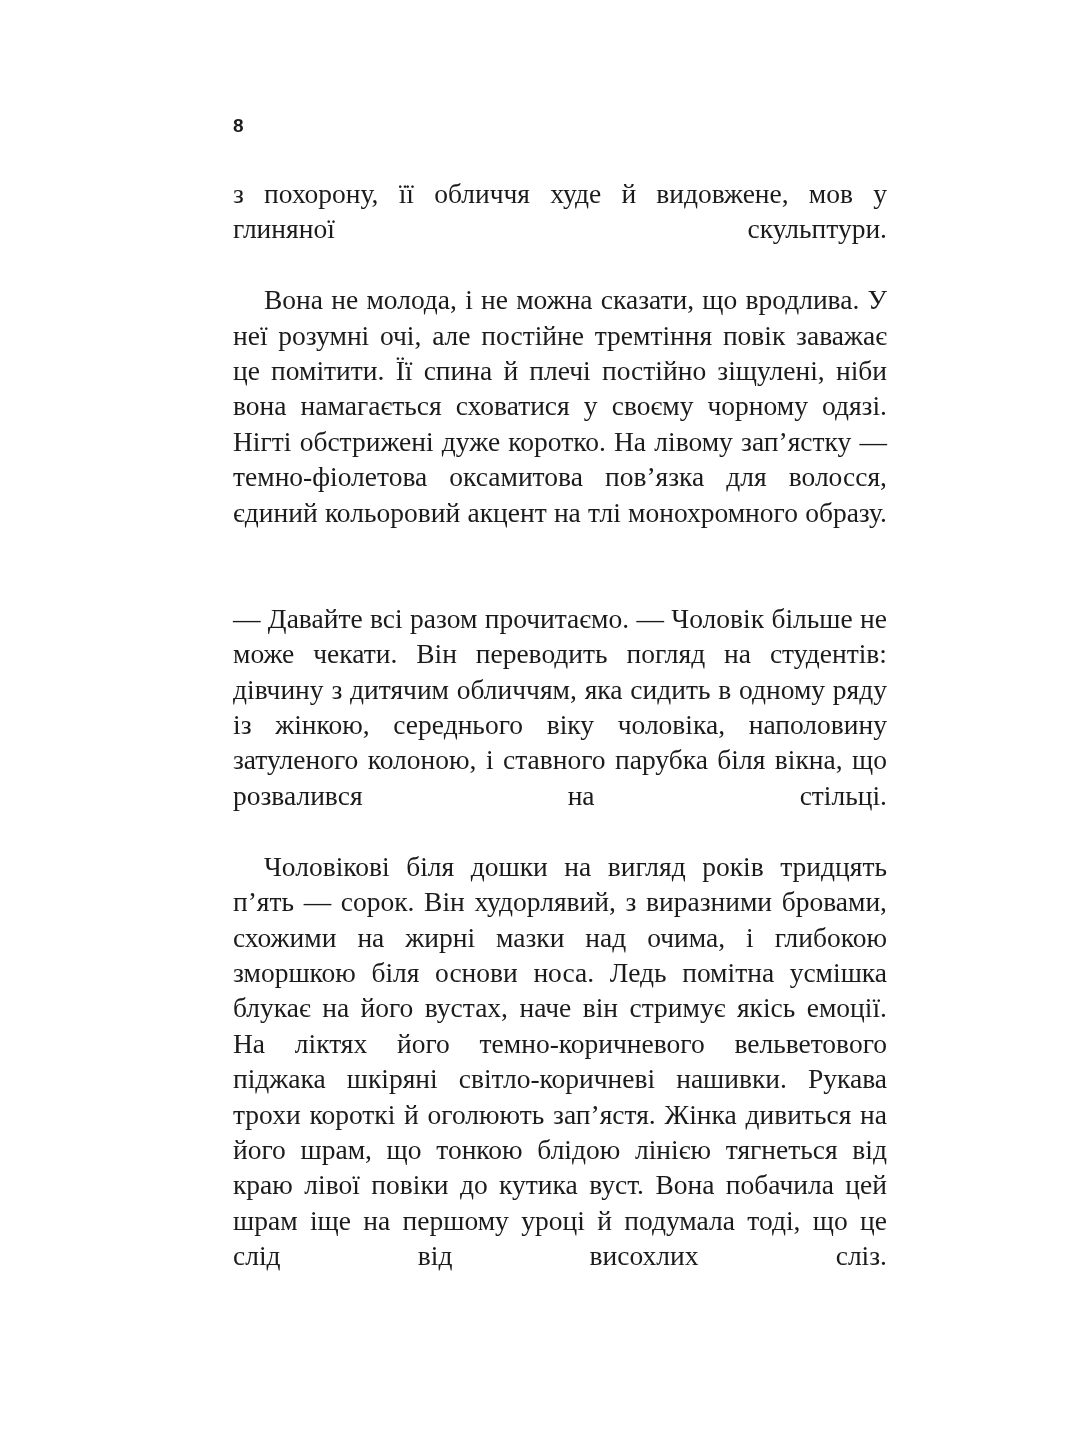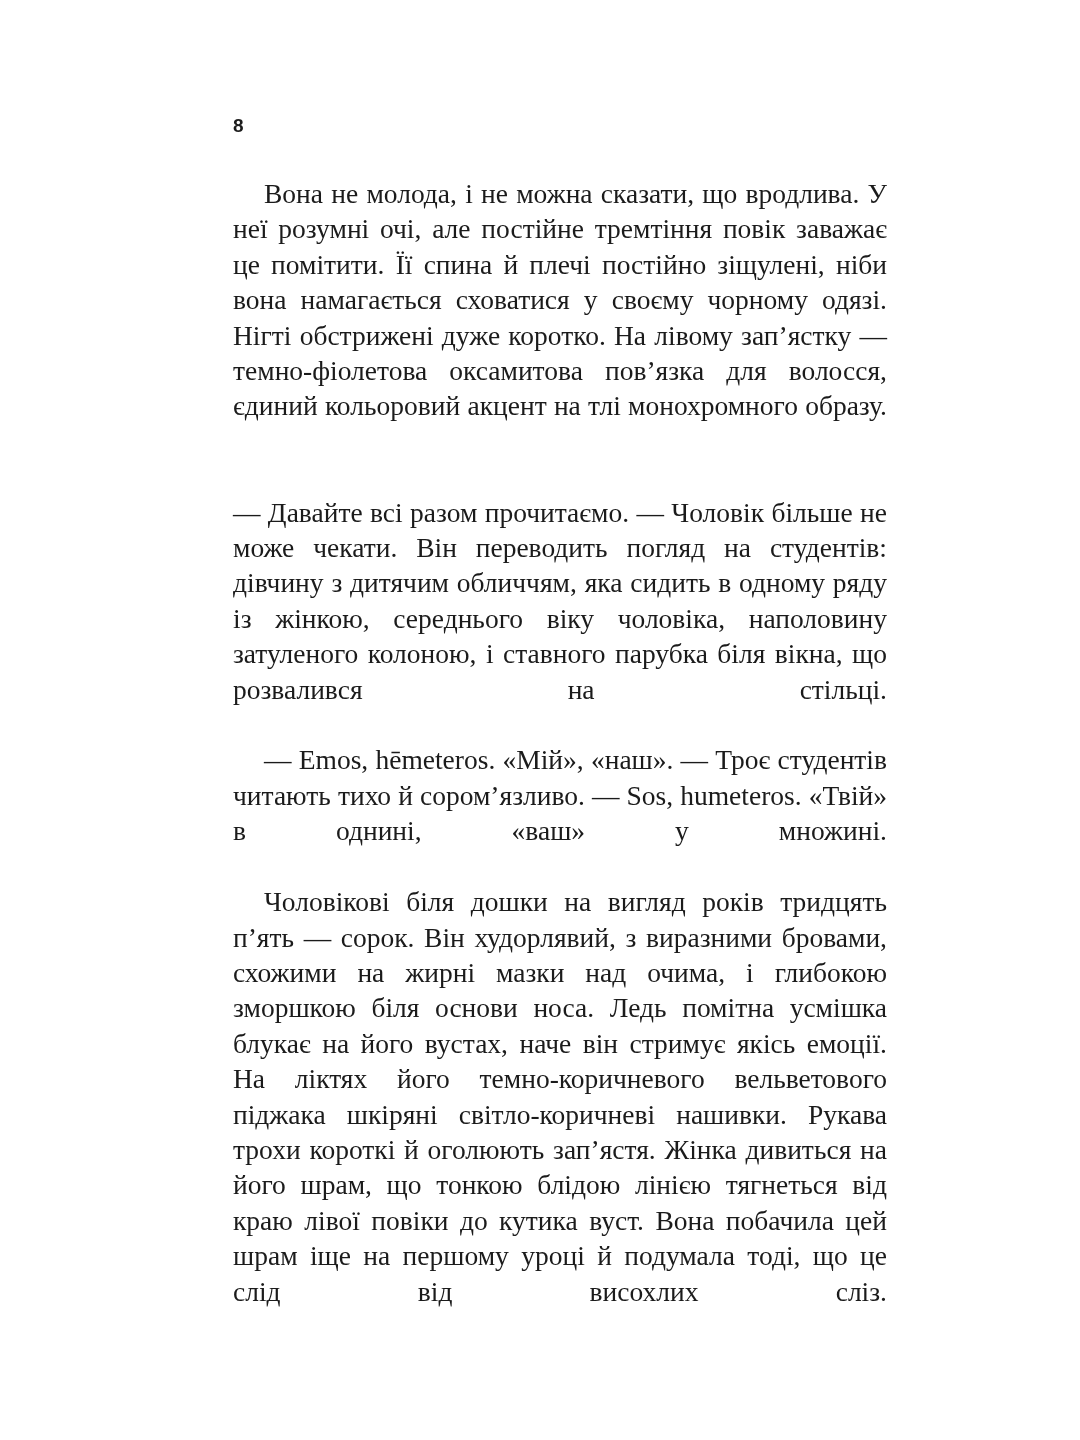--- a/index.html
+++ b/index.html
@@ -75,26 +75,26 @@
 </head>
 <body>
 
 <div class="page">
 
   <div class="folio">8</div>
 
   <div class="textblock">
 
     <div>
+      <p class="para noindent">з похорону, її обличчя худе й видовжене, мов у глиняної скульптури.</p>
       <p class="para indent">Вона не молода, і не можна сказати, що вродлива. У неї розумні очі, але постійне тремтіння повік заважає це помітити. Її спина й плечі постійно зіщулені, ніби вона намагається сховатися у своєму чорному одязі. Нігті обстрижені дуже коротко. На лівому зап’ястку — темно-фіолетова оксамитова пов’язка для волосся, єдиний кольоровий акцент на тлі монохромного образу.</p>
     </div>
 
     <div class="block-gap"></div>
 
     <div>
       <p class="para noindent">— Давайте всі разом прочитаємо. — Чоловік більше не може чекати. Він переводить погляд на студентів: дівчину з дитячим обличчям, яка сидить в одному ряду із жінкою, середнього віку чоловіка, наполовину затуленого колоною, і ставного парубка біля вікна, що розвалився на стільці.</p>
-      <p class="para indent">— Emos, hēmeteros. «Мій», «наш». — Троє студентів читають тихо й сором’язливо. — Sos, humeteros. «Твій» в однині, «ваш» у множині.</p>
       <p class="para indent">Чоловікові біля дошки на вигляд років тридцять п’ять — сорок. Він худорлявий, з виразними бровами, схожими на жирні мазки над очима, і глибокою зморшкою біля основи носа. Ледь помітна усмішка блукає на його вустах, наче він стримує якісь емоції. На ліктях його темно-коричневого вельветового піджака шкіряні світло-коричневі нашивки. Рукава трохи короткі й оголюють зап’ястя. Жінка дивиться на його шрам, що тонкою блідою лінією тягнеться від краю лівої повіки до кутика вуст. Вона побачила цей шрам іще на першому уроці й подумала тоді, що це слід від висохлих сліз.</p>
     </div>
 
   </div>
 
 </div>
 
 </body></html>

